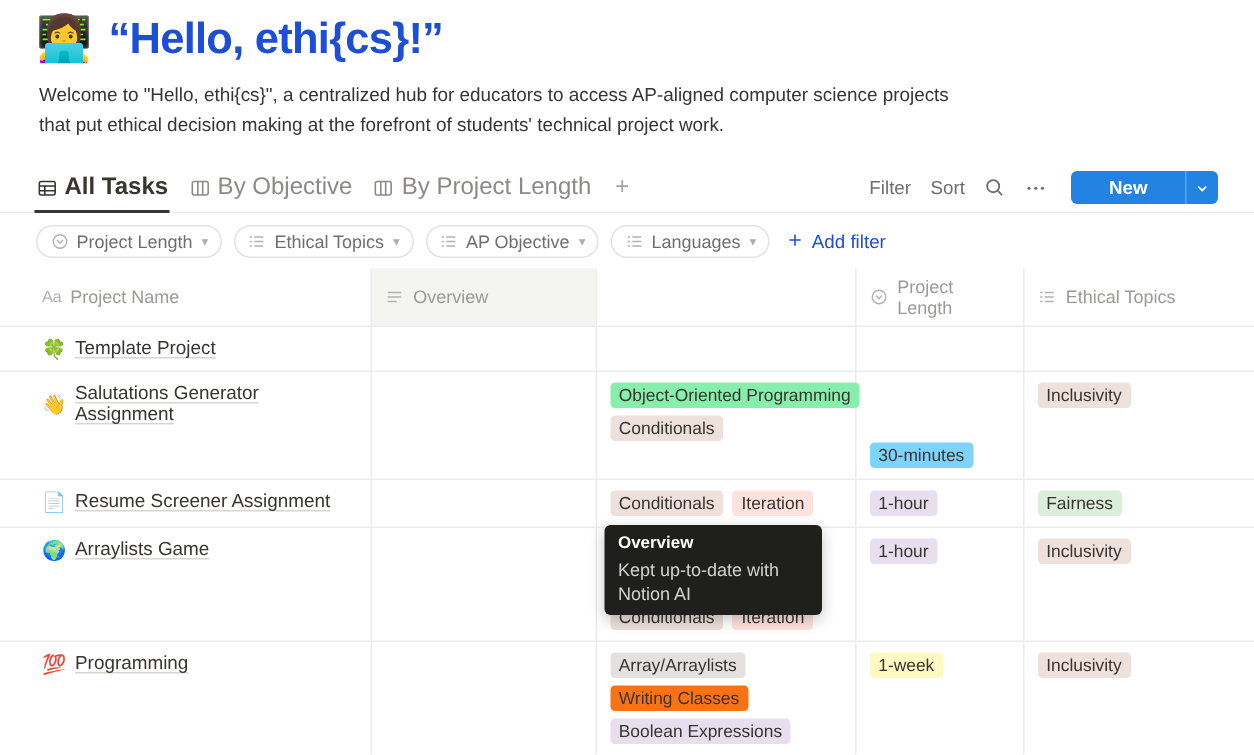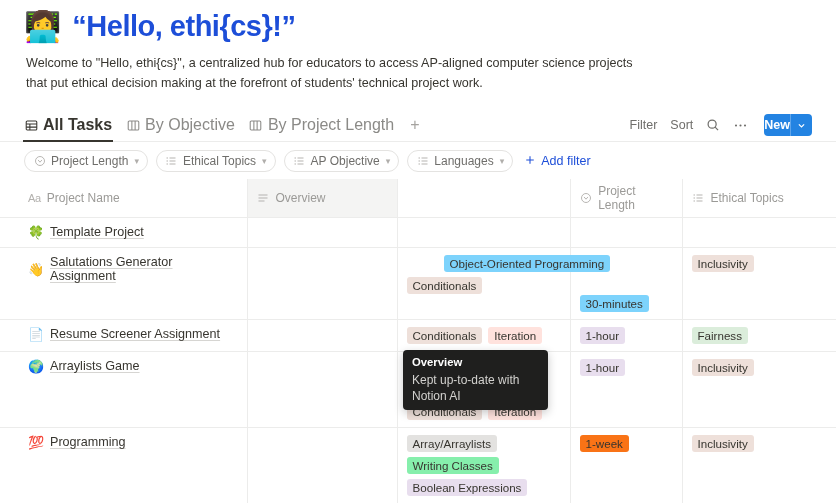--- a/index.html
+++ b/index.html
@@ -69,21 +69,21 @@
   }
   .va-text { font-size: 12.5px; color: #6f6e6b; cursor: pointer; }
   .va-ico { color: #6f6e6b; display: inline-flex; align-items: center; cursor: pointer; }
   .new-btn {
     display: flex; align-items: stretch; height: 22px;
     background: #2383e2; border-radius: 4px; overflow: hidden;
     margin-left: 3px; cursor: pointer;
   }
   .new-btn .lbl {
     color: #fff; font-size: 12.5px; font-weight: bold;
-    padding: 0 0; display: flex; align-items: center;
+    padding: 0 25px; display: flex; align-items: center;
   }
   .new-btn .sep { width: 1px; background: rgba(255,255,255,.28); }
   .new-btn .car {
     color: #fff; display: flex; align-items: center; padding: 0 6px;
   }
 
   
   .filterbar {
     display: flex; align-items: center; gap: 8px;
     padding: 8px 24px 7px 24px;
@@ -373,21 +373,21 @@
           <tr style="height: 45px;">
             <td class="first">
               <div class="proj">
                 <span class="pemoji">👋</span>
                 <span class="pname">Salutations Generator Assignment</span>
               </div>
             </td>
             <td></td>
             <td>
               <div class="tags">
-                <span class="tag" style="background: #7dd3fc; margin-left: 37px;">Object-Oriented Programming</span>
+                <span class="tag" style="background: #86efac;">Object-Oriented Programming</span>
                 <span class="tag" style="background: rgb(238, 224, 218);">Conditionals</span>
               </div>
             </td>
             <td>
               <div class="tags">
                 <span class="tag" style="background: #7dd3fc; margin-top: 40px;">30-minutes</span>
               </div>
             </td>
             <td>
               <div class="tags">
@@ -451,27 +451,27 @@
             <td class="first">
               <div class="proj">
                 <span class="pemoji">💯</span>
                 <span class="pname">Programming</span>
               </div>
             </td>
             <td></td>
             <td>
               <div class="tags">
                 <span class="tag" style="background: rgb(227, 226, 224);">Array/Arraylists</span>
-                <span class="tag" style="background: #86efac;">Writing Classes</span>
+                <span class="tag" style="background: #f97316;">Writing Classes</span>
                 <span class="tag" style="background: rgb(232, 222, 238);">Boolean Expressions</span>
               </div>
             </td>
             <td>
               <div class="tags">
-                <span class="tag" style="background: #f97316;">1-week</span>
+                <span class="tag" style="background: #fef9c3;">1-week</span>
               </div>
             </td>
             <td>
               <div class="tags">
                 <span class="tag" style="background: rgb(238, 224, 218);">Inclusivity</span>
               </div>
             </td>
           </tr>
         </tbody>
     </table>

